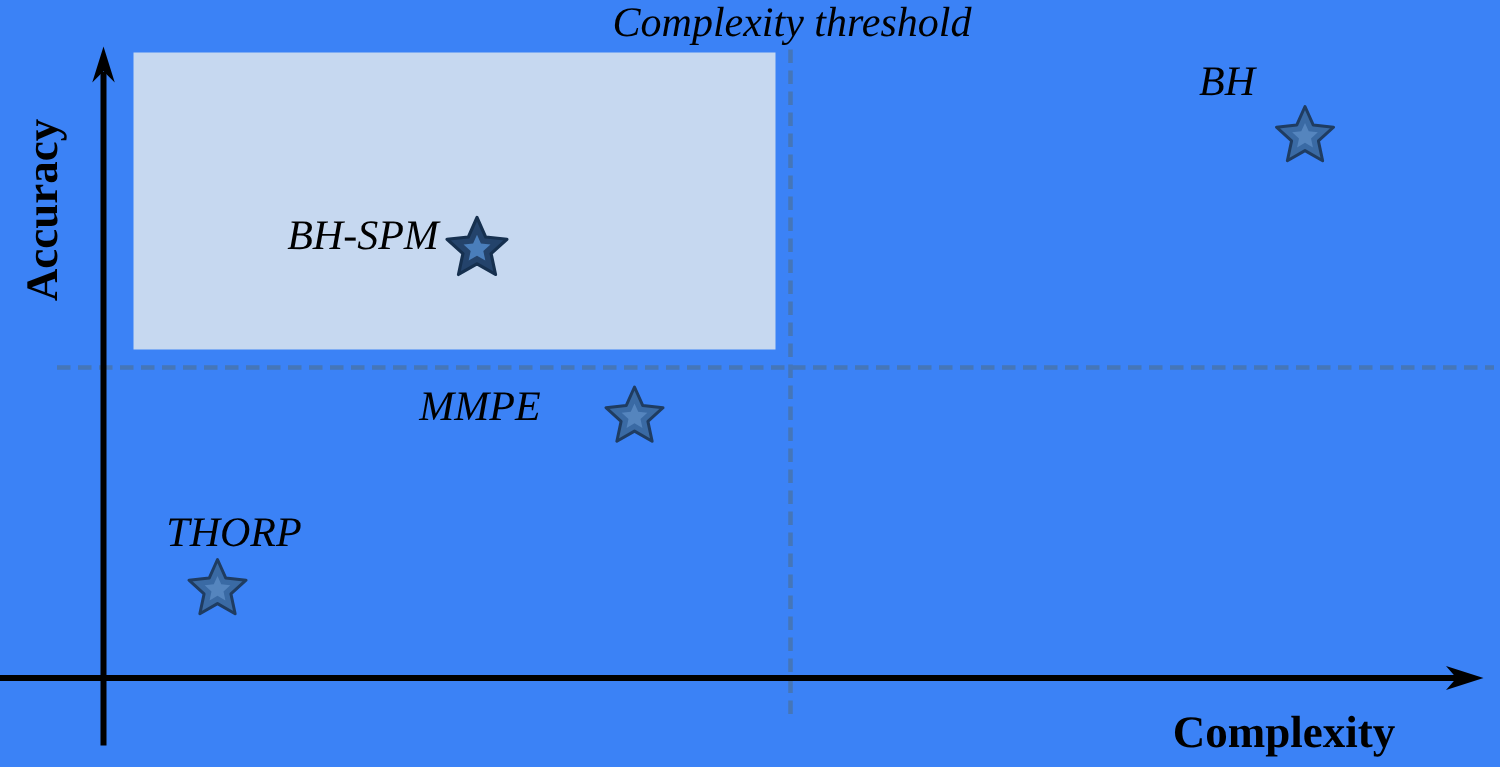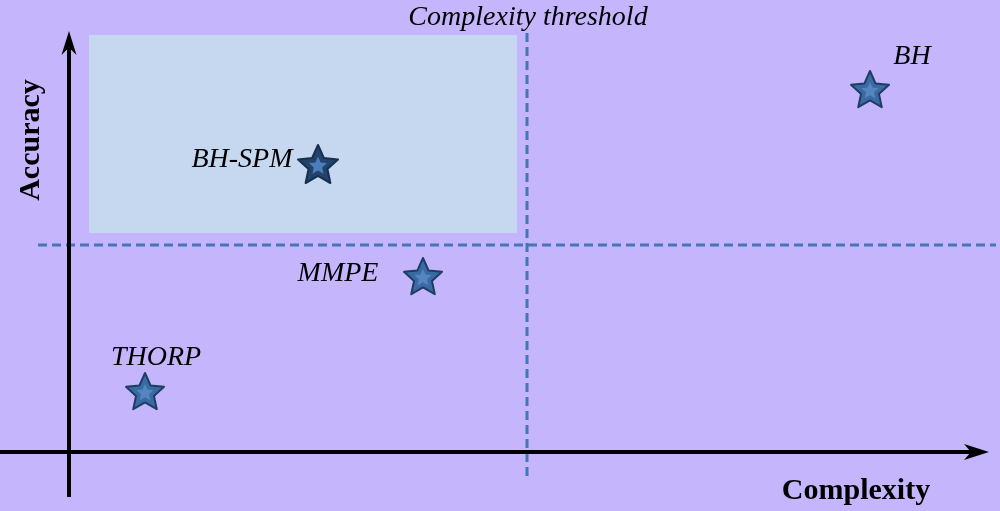--- a/index.html
+++ b/index.html
@@ -1,20 +1,20 @@
 <!DOCTYPE html>
 <html style="--region-fill: #c6d8f0; --dashed-line: #4576b8; --axis-color: #000000; --star-fill: #3a6aa4; --star-border: #1f3c61; --star-inner: #5585be; --dark-star-fill: #24436b; --dark-star-border: #16304f; --dark-star-inner: #4a7ebb;"><head>
 <meta charset="utf-8">
 <style>
   html, body { margin: 0; padding: 0; background: #ffffff; }
   .stage {
     position: relative;
     width: 1000px;
     height: 511px;
-    background: #c4b5fd;
+    background: #3b82f6;
     overflow: hidden;
     font-family: "Liberation Serif", "DejaVu Serif", serif;
     color: #000000;
   }
   svg.plot { position: absolute; left: 0; top: 0; }
 
   
   .star-outer {
     fill: var(--star-outer-fill);
     stroke: var(--star-outer-stroke);
@@ -84,23 +84,23 @@
     <use href="#star-glyph" class="star-regular" transform="translate(423,278)"></use>
     <use href="#star-glyph" class="star-dark" transform="translate(318,166) scale(1.05)"></use>
     <use href="#star-glyph" class="star-regular" transform="translate(870,91)"></use>
   </svg>
 
   <div class="lbl italic center" style="left:528px; top:2px;">Complexity threshold</div>
 
 
   <div class="lbl italic center" style="left:156px; top:342px;">THORP</div>
 
-  <div class="lbl italic center" style="left:338px; top:258px;">MMPE</div>
+  <div class="lbl italic center" style="left:320px; top:258px;">MMPE</div>
 
   <div class="lbl italic center" style="left:242px; top:132px;margin-top:12px;">BH-SPM</div>
 
-  <div class="lbl italic center" style="left:912px; top:41px;">BH</div>
+  <div class="lbl italic center" style="left:818px; top:41px;">BH</div>
 
   <div class="lbl bold center" style="left:856px; top:474px;text-align:center;">Complexity</div>
 
   <div class="lbl bold rot" style="left:29px; top:140px;">Accuracy</div>
 
 </div>
 
 </body></html>

